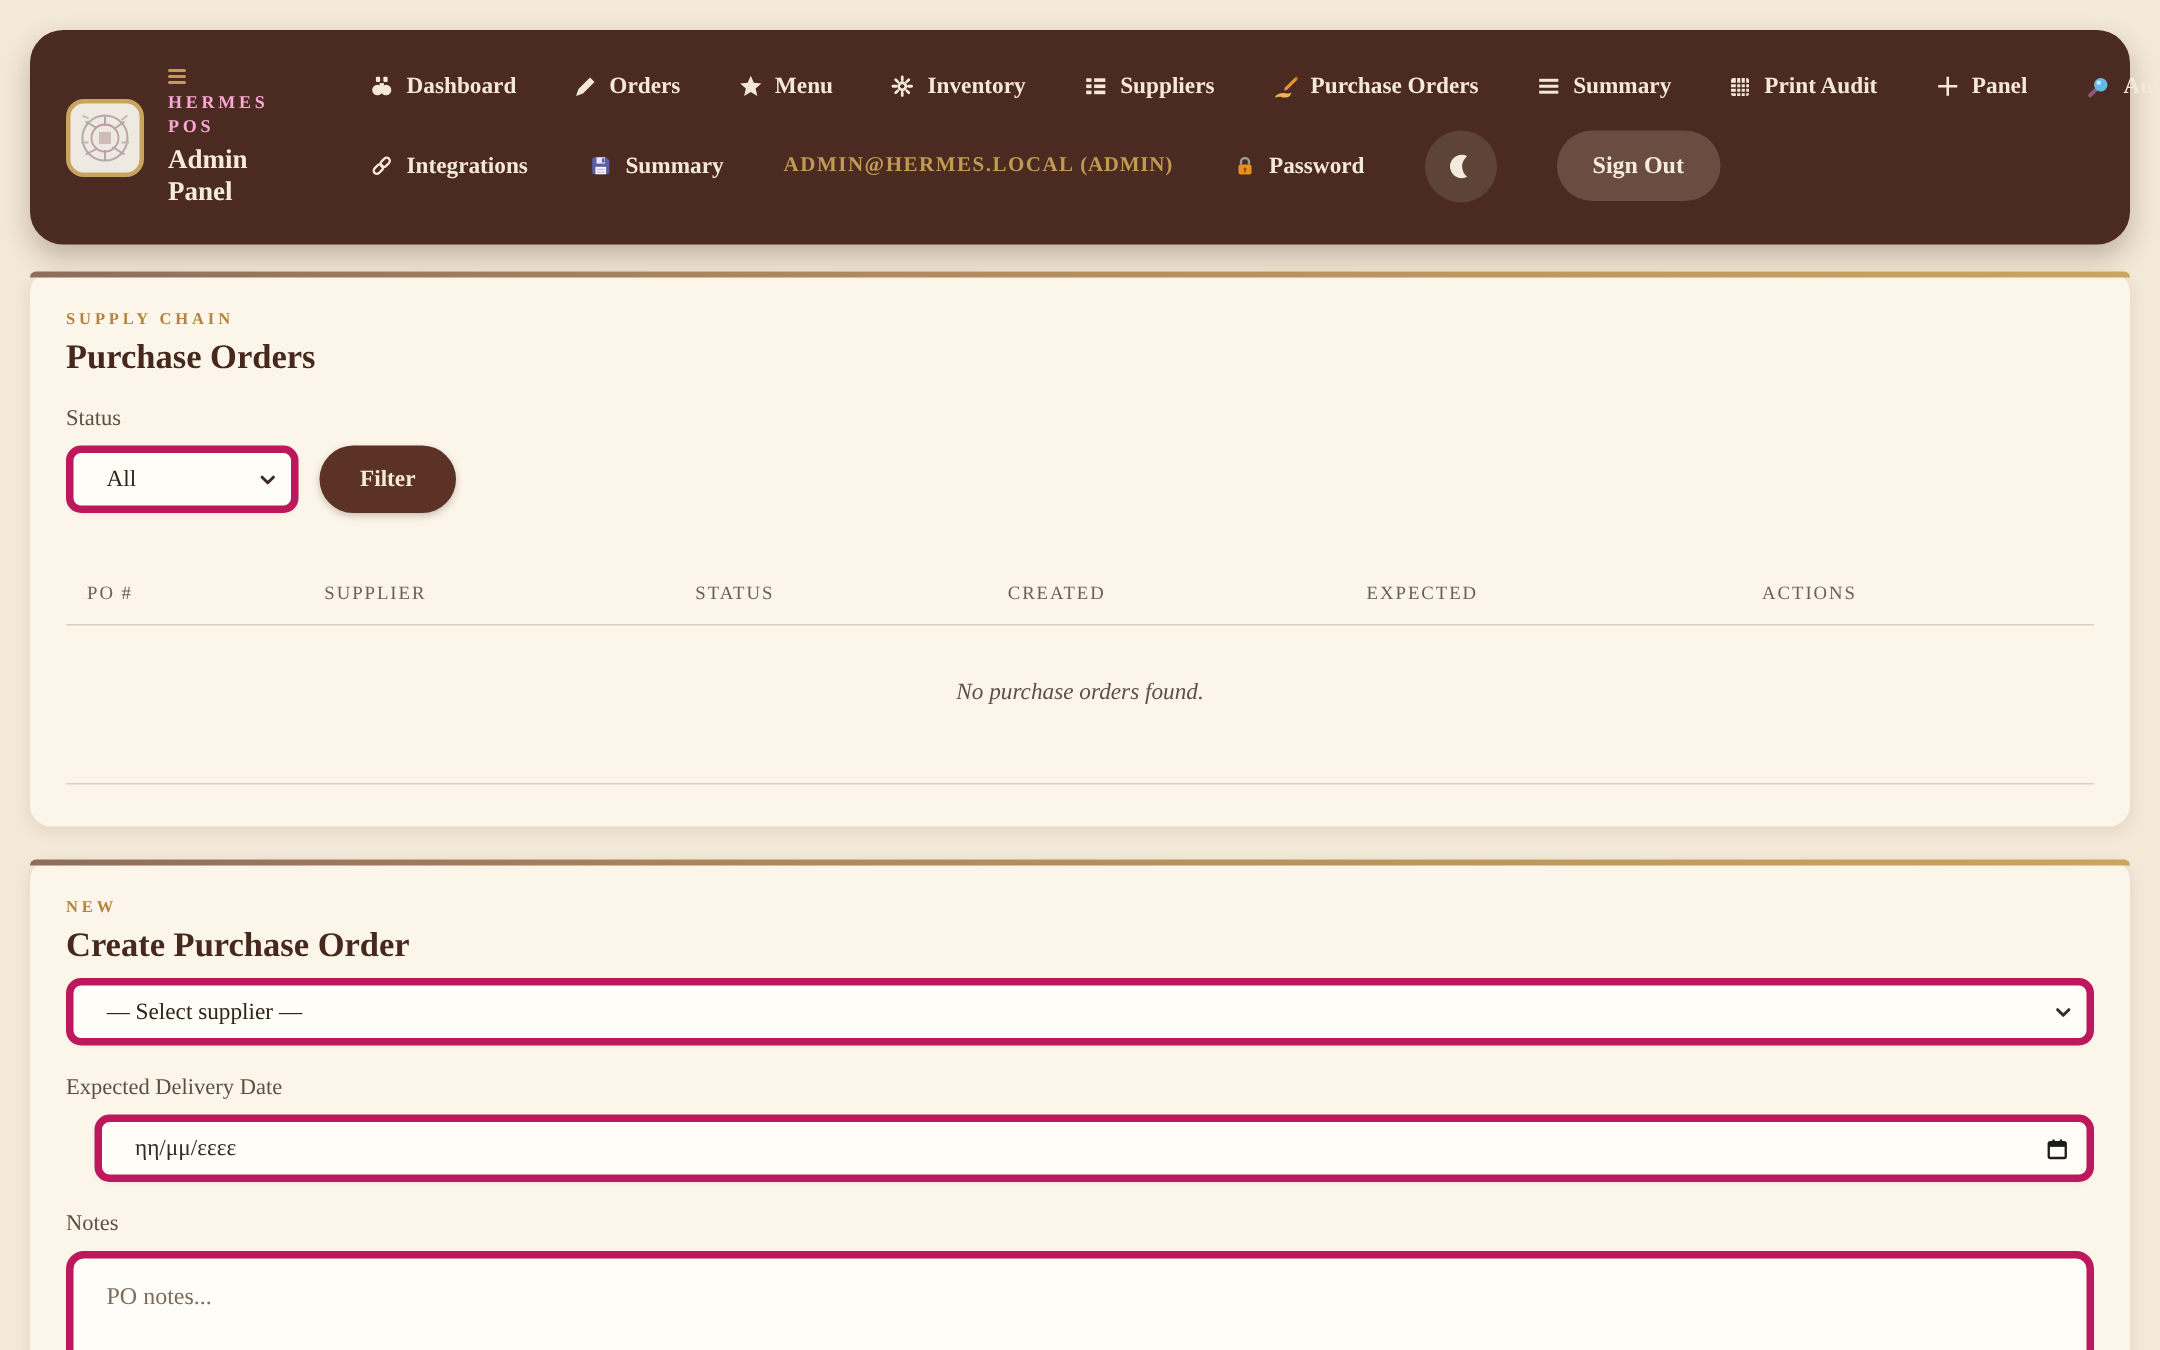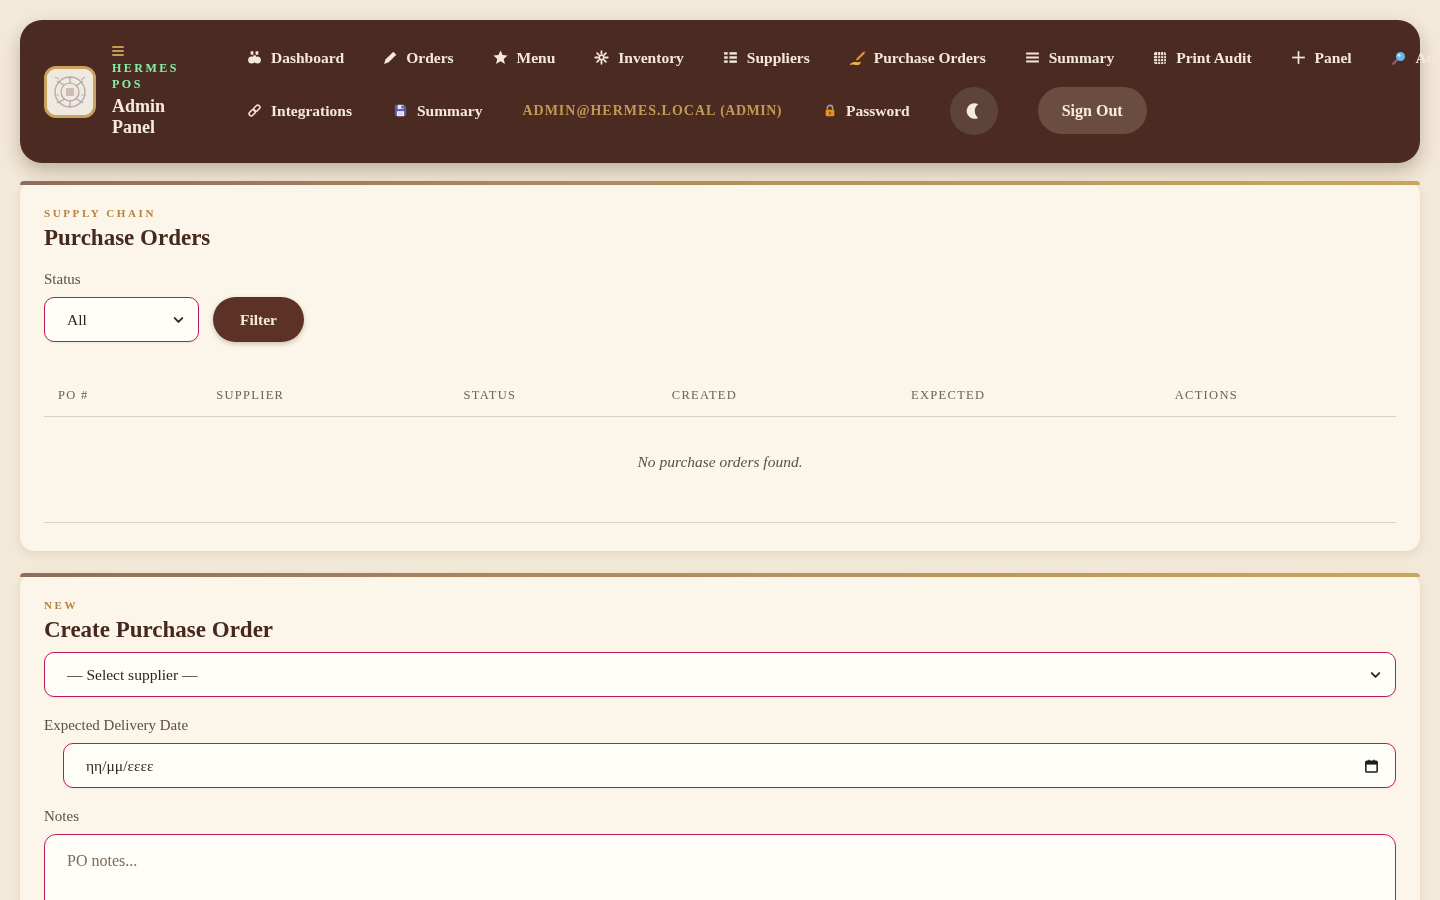--- a/index.html
+++ b/index.html
@@ -24,21 +24,21 @@
   .brand { display:flex; align-items:center; gap:16px; min-width:176px; }
   .logo {
     width:52px; height:52px; border-radius:12px;
     border:3px solid #c9a45e; background:#ede9e1;
     overflow:hidden; flex:0 0 auto;
   }
   .brand-text { display:flex; flex-direction:column; }
   .brand-lines { display:flex; flex-direction:column; gap:2px; margin-bottom:4px; }
   .brand-lines span { width:12px; height:2px; background:#c49a55; border-radius:1px; }
   .brand-name {
-    color:#86efac; font-size:12px; font-weight:700;
+    color:#f9a8d4; font-size:12px; font-weight:700;
     letter-spacing:2.5px; width:72px; line-height:1.35;
   }
   .brand-title {
     color:#f6ecdc; font-size:18px; font-weight:700;
     line-height:1.15; width:92px; margin-top:4px;
   }
   .nav-area { flex:1; display:flex; flex-direction:column; gap:20px; }
   .nav-row { display:flex; align-items:center; gap:38px; }
   .nav-row.second { gap:40px; }
   .nav-item {
@@ -86,21 +86,21 @@
   .card-title { font-size:23px; font-weight:700; color:#46281c; margin-top:6px; }
   .field-label { font-size:15px; color:#5d5040; margin-top:20px; }
   
   .filter-row { display:flex; align-items:center; gap:14px; margin-top:9px; }
   .select-wrap { position:relative; }
   .select-wrap.small { width:155px; }
   .select-wrap.full { width:100%; }
   select, .text-input, textarea {
     width:100%;
     background:#fffdf8;
-    border:1px solid #be185d;
+    border:5px solid #be185d;
     border-radius:10px;
     font-family:inherit;
     color:#2f2418;
     box-shadow:0 1px 2px rgba(90,60,30,.06);
   }
   select {
     height:45px; appearance:none; -webkit-appearance:none;
     padding:0 40px 0 22px; font-size:15.5px; cursor:pointer;
   }
   .select-chevron {

